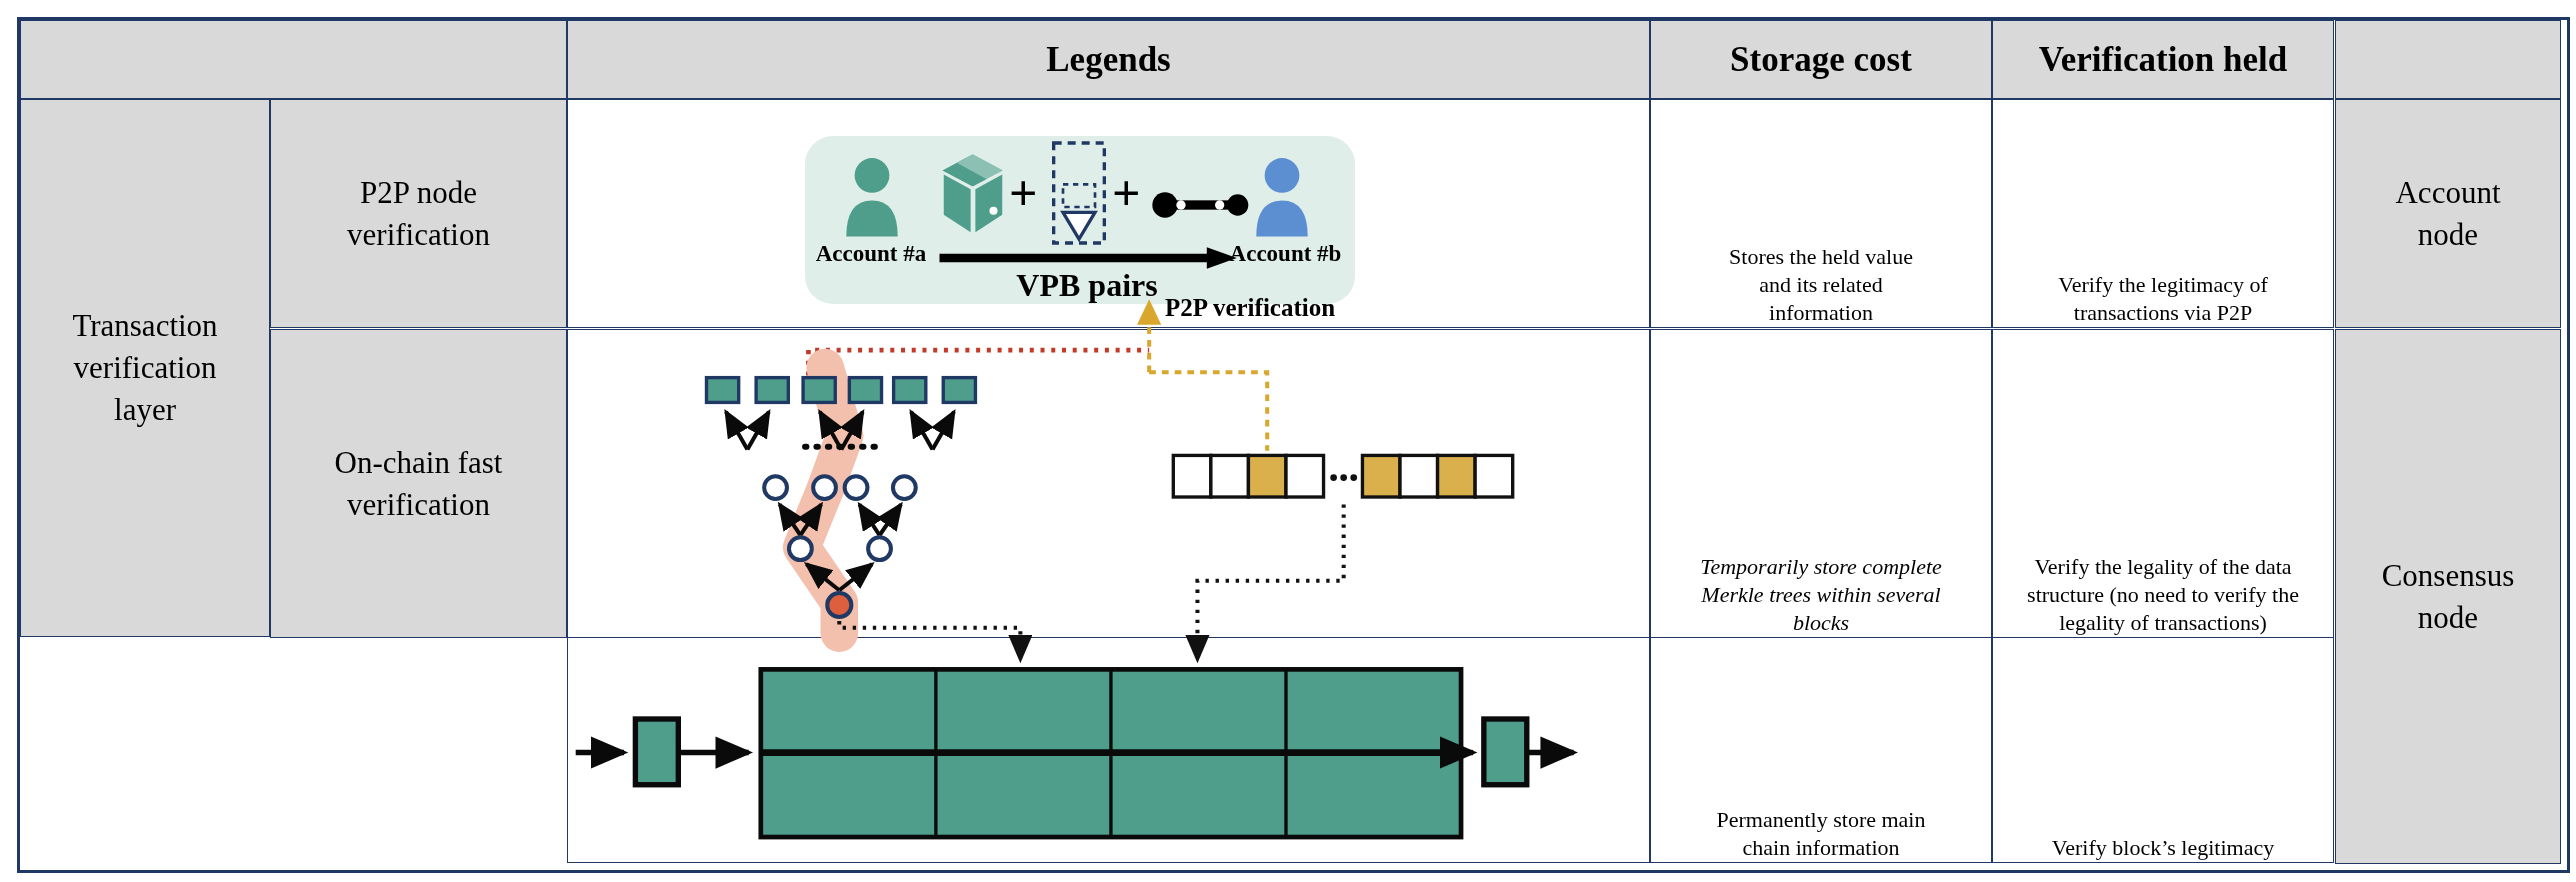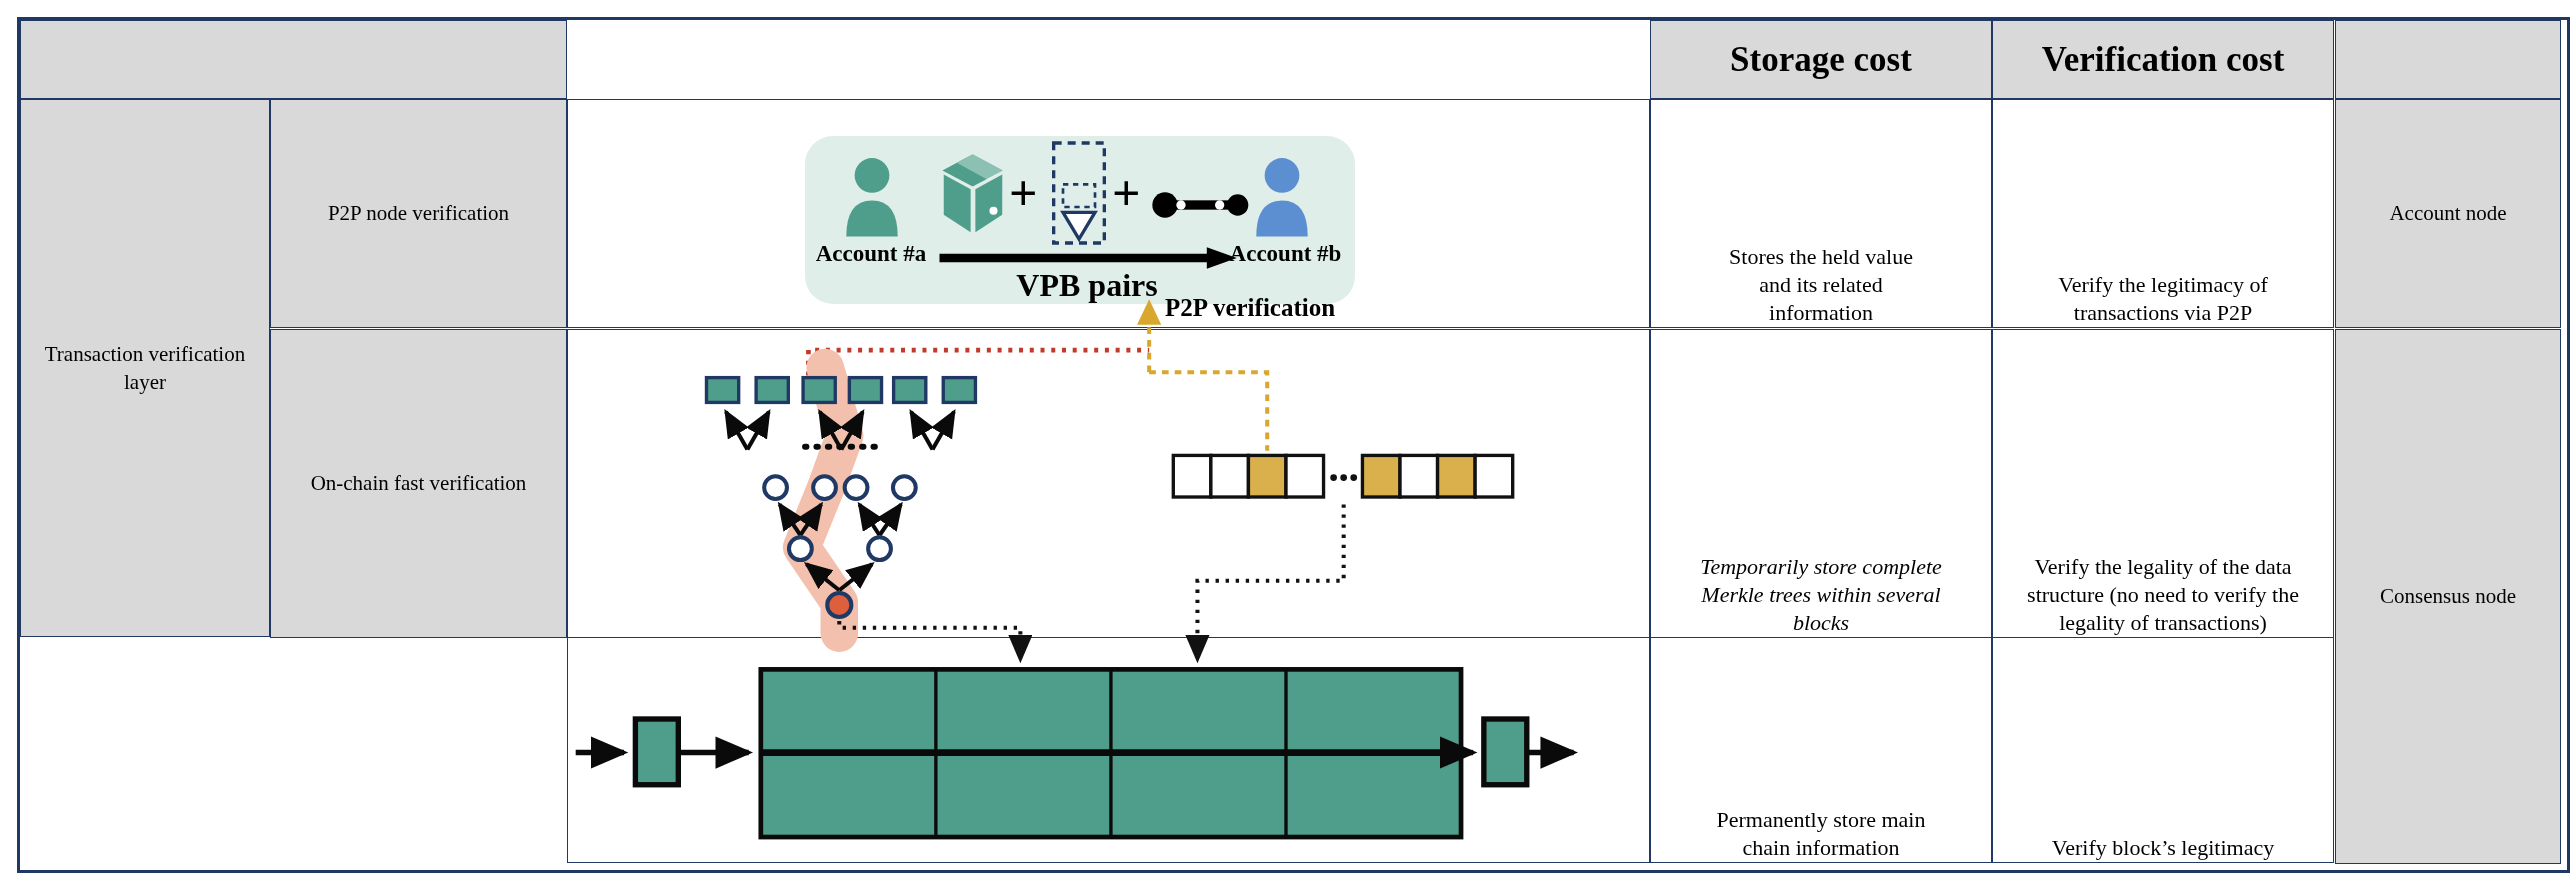--- a/index.html
+++ b/index.html
@@ -5,21 +5,21 @@
   html,body{margin:0;padding:0;background:#ffffff;}
   .canvas{position:relative;width:2576px;height:882px;background:#ffffff;
           font-family:"Liberation Serif","DejaVu Serif",serif;color:#000;overflow:hidden;}
   .frame{position:absolute;left:17px;top:17px;width:2547px;height:850px;border:3.4px solid #1f3864;}
   .cell{position:absolute;border:1.3px solid #1f3864;box-sizing:border-box;
         display:flex;align-items:center;justify-content:center;text-align:center;}
   .grey{background:#d9d9d9;}
   .white{background:#ffffff;}
   .hdr{font-weight:bold;font-size:35px;}
   .body-txt{font-size:22px;line-height:1.27;align-items:flex-end;}
-  .side-txt{font-size:21px;line-height:1.35;}
+  .side-txt{font-size:31px;line-height:1.35;}
   .w300{max-width:201px;} .w330{max-width:221px;} .w340{max-width:228px;}
   .w350{max-width:235px;} .w360{max-width:241px;} .w420{max-width:282px;font-style:italic;}
   .w430{max-width:288px;} .w250{max-width:168px;} .w700{max-width:470px;}
   
   .legendbox{position:absolute;left:805px;top:136px;width:550px;height:168px;
              background:#dfeee8;border-radius:28px;}
   .legendbox .item{position:absolute;}
   .acct{font-weight:bold;font-size:23px;line-height:1.12;text-align:center;font-family:Liberation Serif, serif;}
   .plus{font-weight:bold;font-size:50px;line-height:1;}
   .vpb{font-weight:bold;font-size:32px;}
@@ -29,25 +29,28 @@
             line-height:1.18;text-align:center;display:flex;align-items:center;justify-content:center;}
   svg.overlay{position:absolute;left:0;top:0;pointer-events:none;}
 </style>
 </head>
 <body>
 
 <div class="canvas">
   <div class="frame"></div>
 
   <div class="cell grey" style="left:20px;top:20px;width:547px;height:79px;"></div>
+  <div class="cell grey hdr" style="left:567px;top:20px;width:1083px;height:79px;">
+    <span>Legends</span>
+  </div>
   <div class="cell grey hdr" style="left:1650px;top:20px;width:342px;height:79px;">
     <span>Storage cost</span>
   </div>
   <div class="cell grey hdr" style="left:1992px;top:20px;width:342px;height:79px;">
-    <span>Verification cost</span>
+    <span>Verification held</span>
   </div>
   <div class="cell grey" style="left:2335px;top:20px;width:226px;height:79px;"></div>
 
   <div class="cell grey side-txt" style="left:20px;top:99px;width:250px;height:538px;">
     <span class="w300">Transaction verification layer</span>
   </div>
   <div class="cell grey side-txt" style="left:270px;top:99px;width:297px;height:229px;">
     <span class="w330">P2P node verification</span>
   </div>
   <div class="cell grey side-txt" style="left:270px;top:329px;width:297px;height:309px;">

